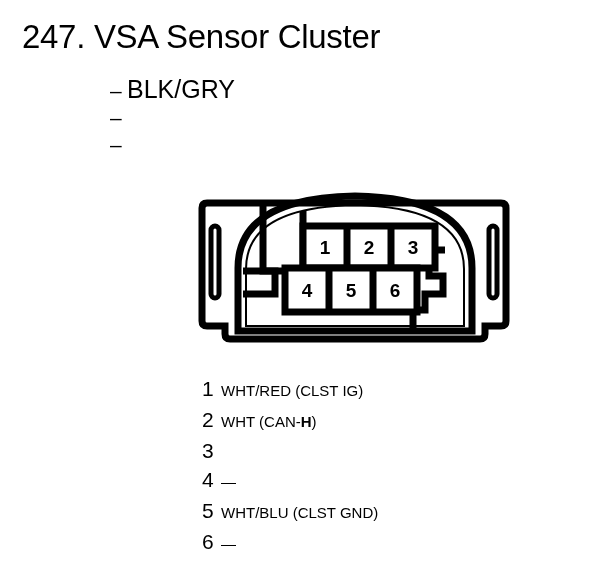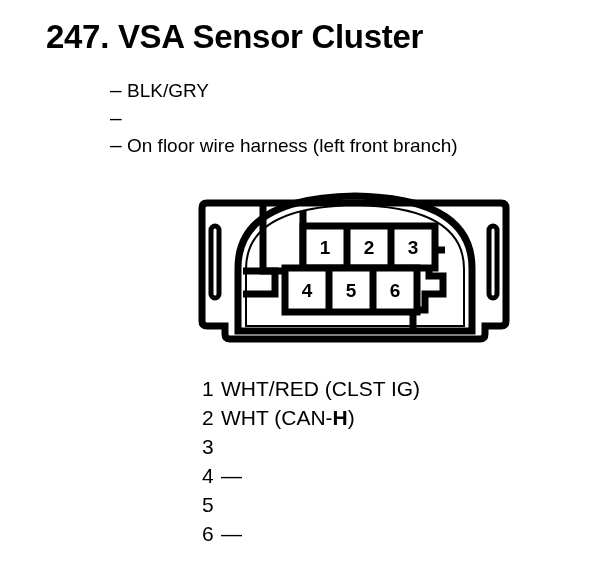--- a/index.html
+++ b/index.html
@@ -17,25 +17,24 @@
     color: #000000;
     -webkit-font-smoothing: none;
   }
 
   
   #page-title {
     position: absolute;
     left: 22px;
     top: 20px;
     font-size: 33px;
-    font-weight: bold;
+    font-weight: normal;
     letter-spacing: -0.3px;
     white-space: nowrap;
     line-height: 1;
-    margin-left: 24px;
   }
 
   
   #attribute-list {
     position: absolute;
     left: 110px;
     top: 76px;
     width: 480px;
   }
   .attribute-row {
@@ -44,21 +43,21 @@
     font-size: 21px;
     line-height: 27px;
     white-space: nowrap;
   }
   .attribute-dash {
     width: 17px;
     flex: 0 0 17px;
     font-size: 21px;
   }
   .attribute-text {
-    font-size: 19px;
+    font-size: 25px;
   }
 
   
   #connector-diagram {
     position: absolute;
     left: 185px;
     top: 176px;
     width: 340px;
     height: 190px;
   }
@@ -85,21 +84,21 @@
     font-size: 21px;
     line-height: 29px;
     white-space: nowrap;
   }
   .pin-number {
     width: 19px;
     flex: 0 0 19px;
     font-size: 21px;
   }
   .pin-desc {
-    font-size: 21px;
+    font-size: 15px;
   }
   .pin-desc.empty-pin {
     letter-spacing: 0;
   }
   .can-h-bold {
     font-weight: bold;
   }
 </style>
 </head>
 <body>
@@ -112,21 +111,20 @@
     <span class="attribute-dash">–</span>
     <span class="attribute-text">BLK/GRY</span>
   </div>
 
   <div class="attribute-row">
     <span class="attribute-dash">–</span>
   </div>
 
   <div class="attribute-row">
     <span class="attribute-dash">–</span>
-    <span class="attribute-text">On floor wire harness (left front branch)</span>
   </div>
 
 </div>
 
 <div id="connector-diagram">
   <svg width="340" height="190" viewBox="0 0 340 190" xmlns="http://www.w3.org/2000/svg">
 
     <g>
       <path d="M 22 27
                L 316 27
@@ -232,20 +230,21 @@
     <span class="pin-number">3</span>
   </div>
 
   <div class="pin-row">
     <span class="pin-number">4</span>
     <span class="pin-desc empty-pin">—</span>
   </div>
 
   <div class="pin-row">
     <span class="pin-number">5</span>
+    <span class="pin-desc">WHT/BLU (CLST GND)</span>
   </div>
 
   <div class="pin-row">
     <span class="pin-number">6</span>
     <span class="pin-desc empty-pin">—</span>
   </div>
 
 </div>
 
 </body></html>

